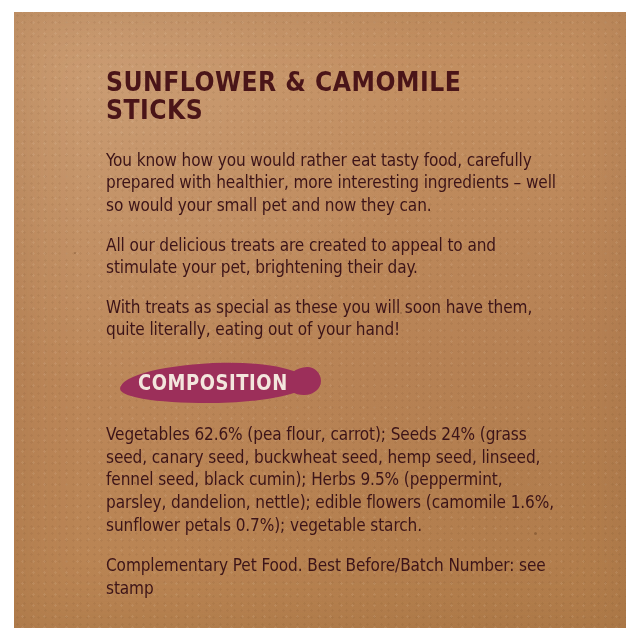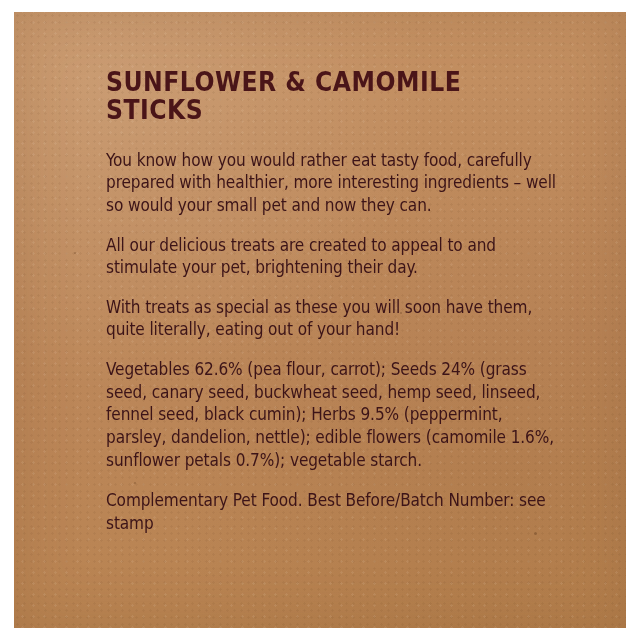--- a/index.html
+++ b/index.html
@@ -143,19 +143,23 @@
   <div class="speck" style="left:60px; top:240px; width:2px; height:2px;"></div>
 
   <div class="content">
 
     <h1 class="title">SUNFLOWER &amp; CAMOMILE STICKS</h1>
 
     <p class="para">You know how you would rather eat tasty food, carefully prepared with healthier, more interesting ingredients – well so would your small pet and now they can.</p>
     <p class="para">All our delicious treats are created to appeal to and stimulate your pet, brightening their day.</p>
     <p class="para">With treats as special as these you will soon have them, quite literally, eating out of your hand!</p>
 
+    <div class="composition-wrap">
+      <div class="blob"></div>
+      <div class="composition-label">COMPOSITION</div>
+    </div>
 
     <p class="ingredients">Vegetables 62.6% (pea flour, carrot); Seeds 24% (grass seed, canary seed, buckwheat seed, hemp seed, linseed, fennel seed, black cumin); Herbs 9.5% (peppermint, parsley, dandelion, nettle); edible flowers (camomile 1.6%, sunflower petals 0.7%); vegetable starch.</p>
 
     <p class="footer-note">Complementary Pet Food. Best Before/Batch Number: see stamp</p>
 
   </div>
 </div>
 
 </body></html>

